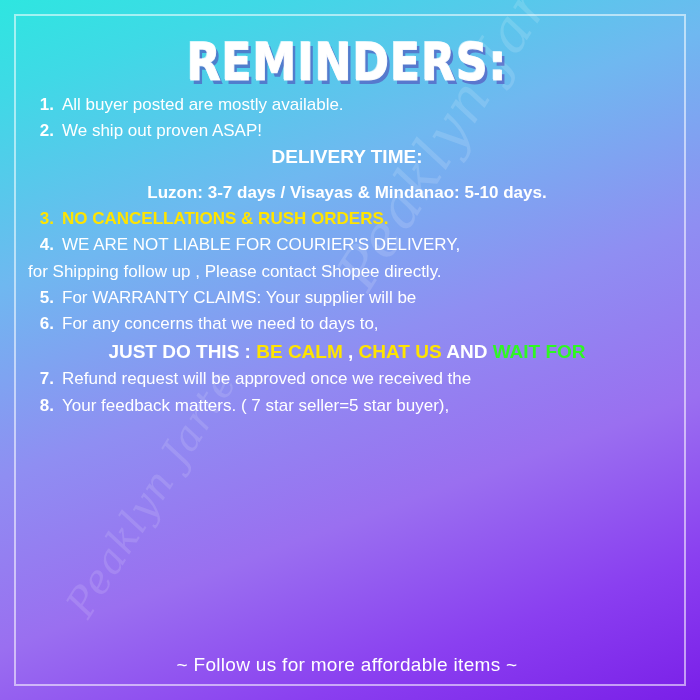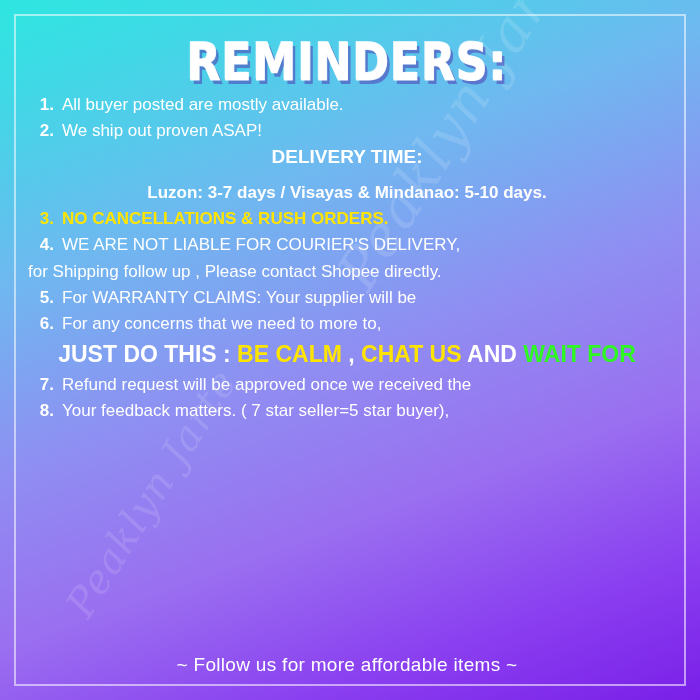--- a/index.html
+++ b/index.html
@@ -114,21 +114,21 @@
     font-size: 17px;
     color: #ffffff;
     margin: 15px 0 4px 0;
   }
   .yellow { color: #ffe400; font-weight: bold; }
   .green  { color: #2ff723; font-weight: bold; }
   .white-b { color: #ffffff; font-weight: bold; }
   .line-bold {
     text-align: center;
     font-weight: bold;
-    font-size: 23px;
+    font-size: 19px;
     line-height: 1.45;
     color: #ffffff;
     margin: 2px 0 2px 0;
   }
   .footer {
     text-align: center;
     color: #ffffff;
     font-size: 19px;
     margin-top: 6px;
     letter-spacing: 0.3px;
@@ -173,21 +173,21 @@
         <span class="txt">for Shipping follow up , Please contact Shopee directly.</span>
       </div>
 
       <div class="row">
         <span class="num">5.</span>
         <span class="txt">For WARRANTY CLAIMS: Your supplier will be</span>
       </div>
 
       <div class="row">
         <span class="num">6.</span>
-        <span class="txt">For any concerns that we need to more to,</span>
+        <span class="txt">For any concerns that we need to days to,</span>
       </div>
 
       <div class="line-bold">
         <span class="white-b">JUST DO THIS : </span><span class="yellow">BE CALM</span><span class="white-b"> , </span><span class="yellow">CHAT US</span><span class="white-b"> AND </span><span class="green">WAIT FOR</span>
       </div>
 
       <div class="row">
         <span class="num">7.</span>
         <span class="txt">Refund request will be approved once we received the</span>
       </div>

